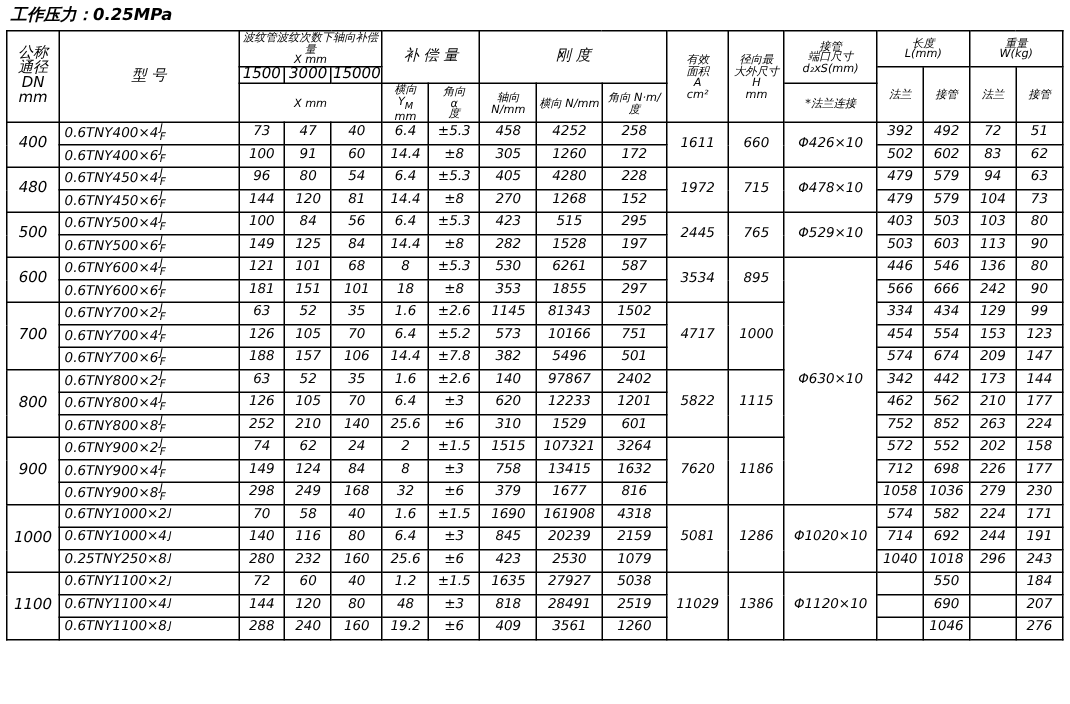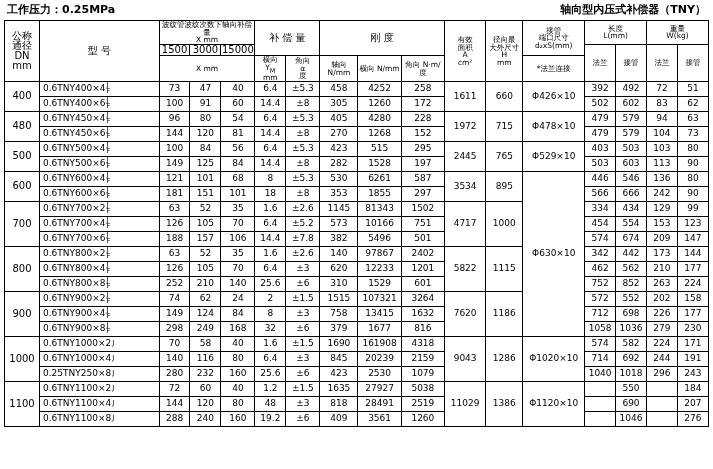--- a/index.html
+++ b/index.html
@@ -2,21 +2,21 @@
 <html><head>
 <meta charset="utf-8">
 <style>
   html,body{margin:0;padding:0;background:#ffffff;}
   body{
     width:713px;height:469px;
     font-family:"DejaVu Sans","Liberation Sans",sans-serif;
     color:#000;
     -webkit-font-smoothing:none;
   }
-  #wrap{position:relative;width:713px;height:469px;box-sizing:border-box;padding:0 4px;}
+  #wrap{position:relative;width:713px;height:469px;box-sizing:border-box;padding:0 4px;font-style:italic;}
   .toprow{
     display:flex;justify-content:space-between;align-items:flex-end;
     font-size:11px;font-weight:bold;padding:2px 3px 3px 3px;
   }
   table{
     border-collapse:collapse;
     width:705px;
     table-layout:fixed;
     font-size:9px;
   }
@@ -40,21 +40,20 @@
   .model-suffix{display:inline-block;font-size:7px;line-height:0.85;vertical-align:middle;margin-left:1px;text-align:left;}
   .model-suffix span{display:block;}
 </style>
 </head>
 <body>
 
 <div id="wrap">
 
   <div class="toprow">
     <div>工作压力：0.25MPa</div>
-    <div>轴向型内压式补偿器（TNY）</div>
   </div>
 
   <table>
     <colgroup>
       <col style="width:34px">
         <col style="width:116px">
       <col style="width:30px">
         <col style="width:30px">
         <col style="width:33px">
       <col style="width:30px">
@@ -431,21 +430,21 @@
           <td class="dn" rowspan="3">1000</td>
           <td class="model">0.6TNY1000×2<span class="model-suffix"><span>J</span></span></td>
           <td>70</td>
           <td>58</td>
           <td>40</td>
           <td>1.6</td>
           <td>±1.5</td>
           <td>1690</td>
           <td>161908</td>
           <td>4318</td>
-          <td rowspan="3">9043</td>
+          <td rowspan="3">5081</td>
           <td rowspan="3">1286</td>
           <td rowspan="3">Φ1020×10</td>
           <td>574</td>
           <td>582</td>
           <td>224</td>
           <td>171</td>
         </tr>
         <tr>
           <td class="model">0.6TNY1000×4<span class="model-suffix"><span>J</span></span></td>
           <td>140</td>

